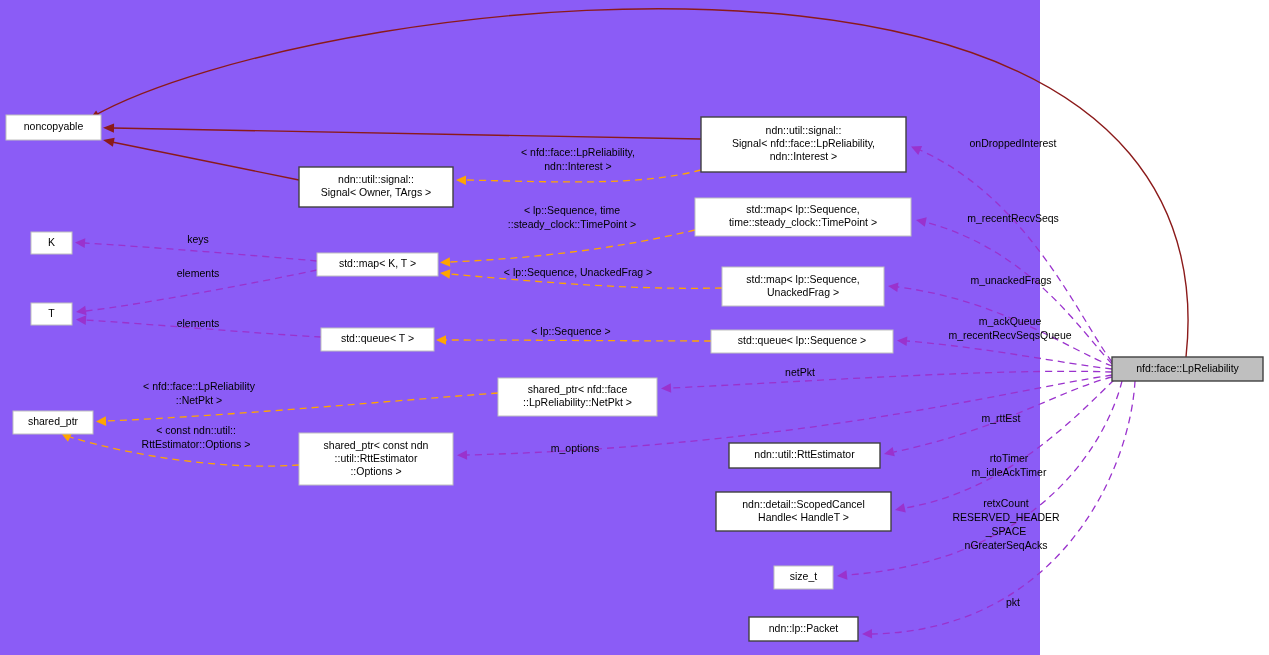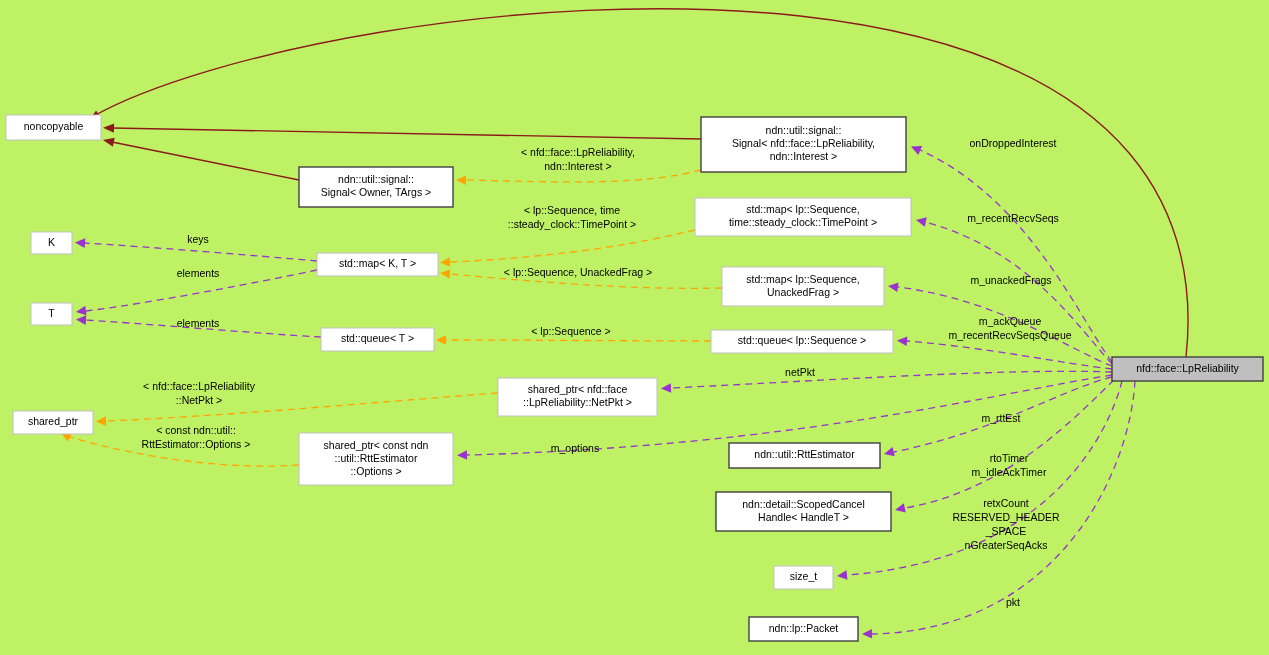--- a/index.html
+++ b/index.html
@@ -1,18 +1,18 @@
 <!DOCTYPE html>
 <html><head>
 <meta charset="utf-8">
 <style>
   html,body{margin:0;padding:0;background:#ffffff;}
   body{width:1269px;height:655px;overflow:hidden;
        font-family:"Liberation Sans","DejaVu Sans",sans-serif;}
-  #diagram{position:relative;width:1269px;height:655px;background:#bef264;}
+  #diagram{position:relative;width:1040px;height:655px;background:#8b5cf6;}
   svg{position:absolute;left:0;top:0;width:1269px;height:655px;}
   .nodeLabel{font-size:10.5px;fill:#000;text-anchor:middle;dominant-baseline:middle;}
   .edgeLabel{font-size:10.5px;fill:#000;text-anchor:middle;dominant-baseline:middle;}
   .boxTpl{fill:#ffffff;stroke:#bfbfbf;stroke-width:1;}
   .boxCls{fill:#ffffff;stroke:#404040;stroke-width:1.4;}
   .boxMain{fill:#bfbfbf;stroke:#404040;stroke-width:1.4;}
   .inh{fill:none;stroke:#8b1a1a;stroke-width:1.4;}
   .usage{fill:none;stroke:#9a32cd;stroke-width:1.3;stroke-dasharray:7,5;}
   .tmpl{fill:none;stroke:#ffa500;stroke-width:1.3;stroke-dasharray:7,5;}
   .ahInh{fill:#8b1a1a;}

